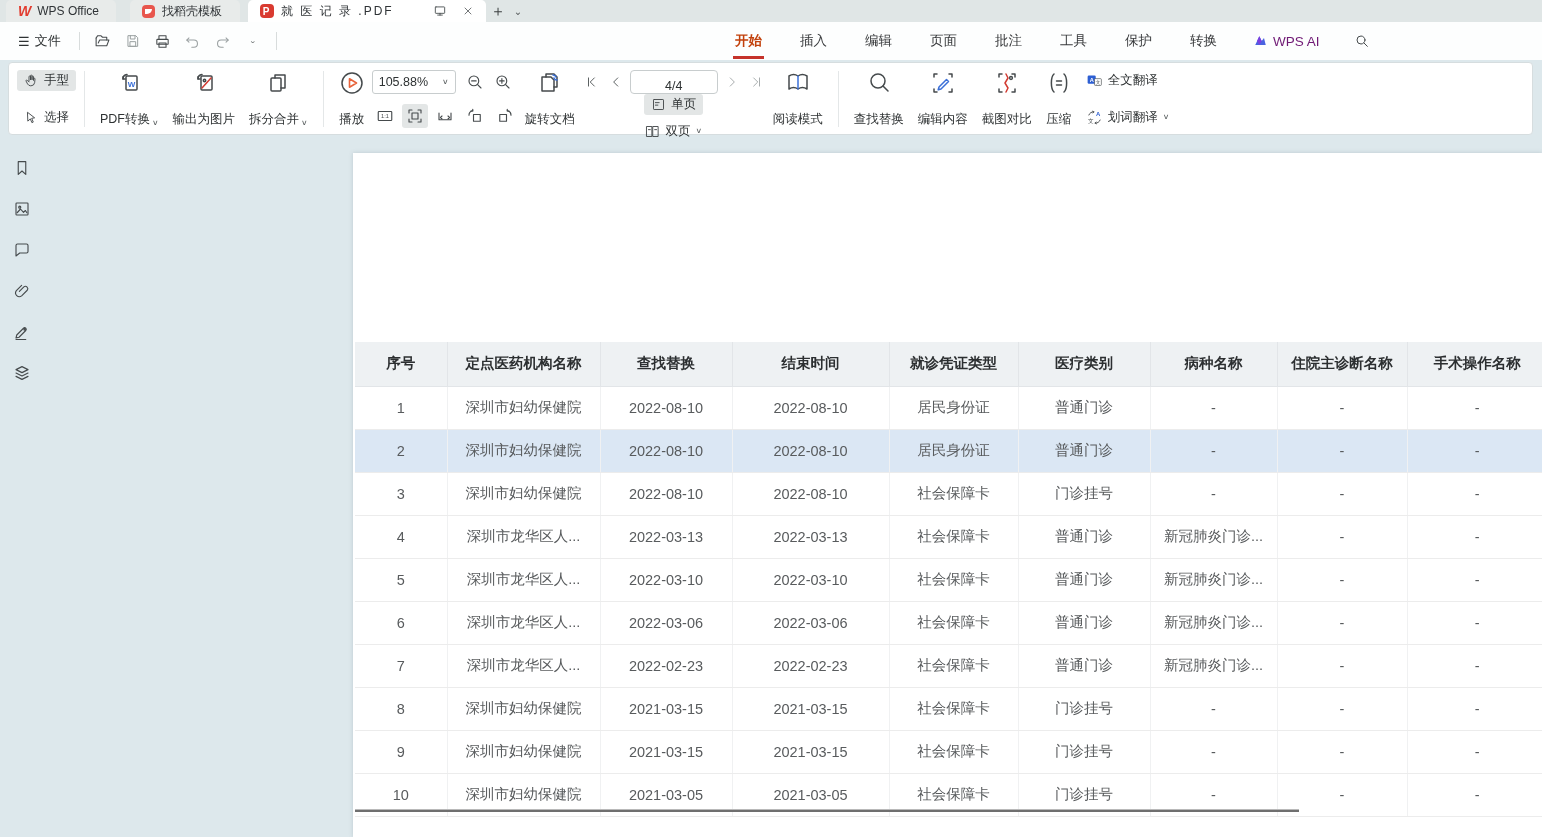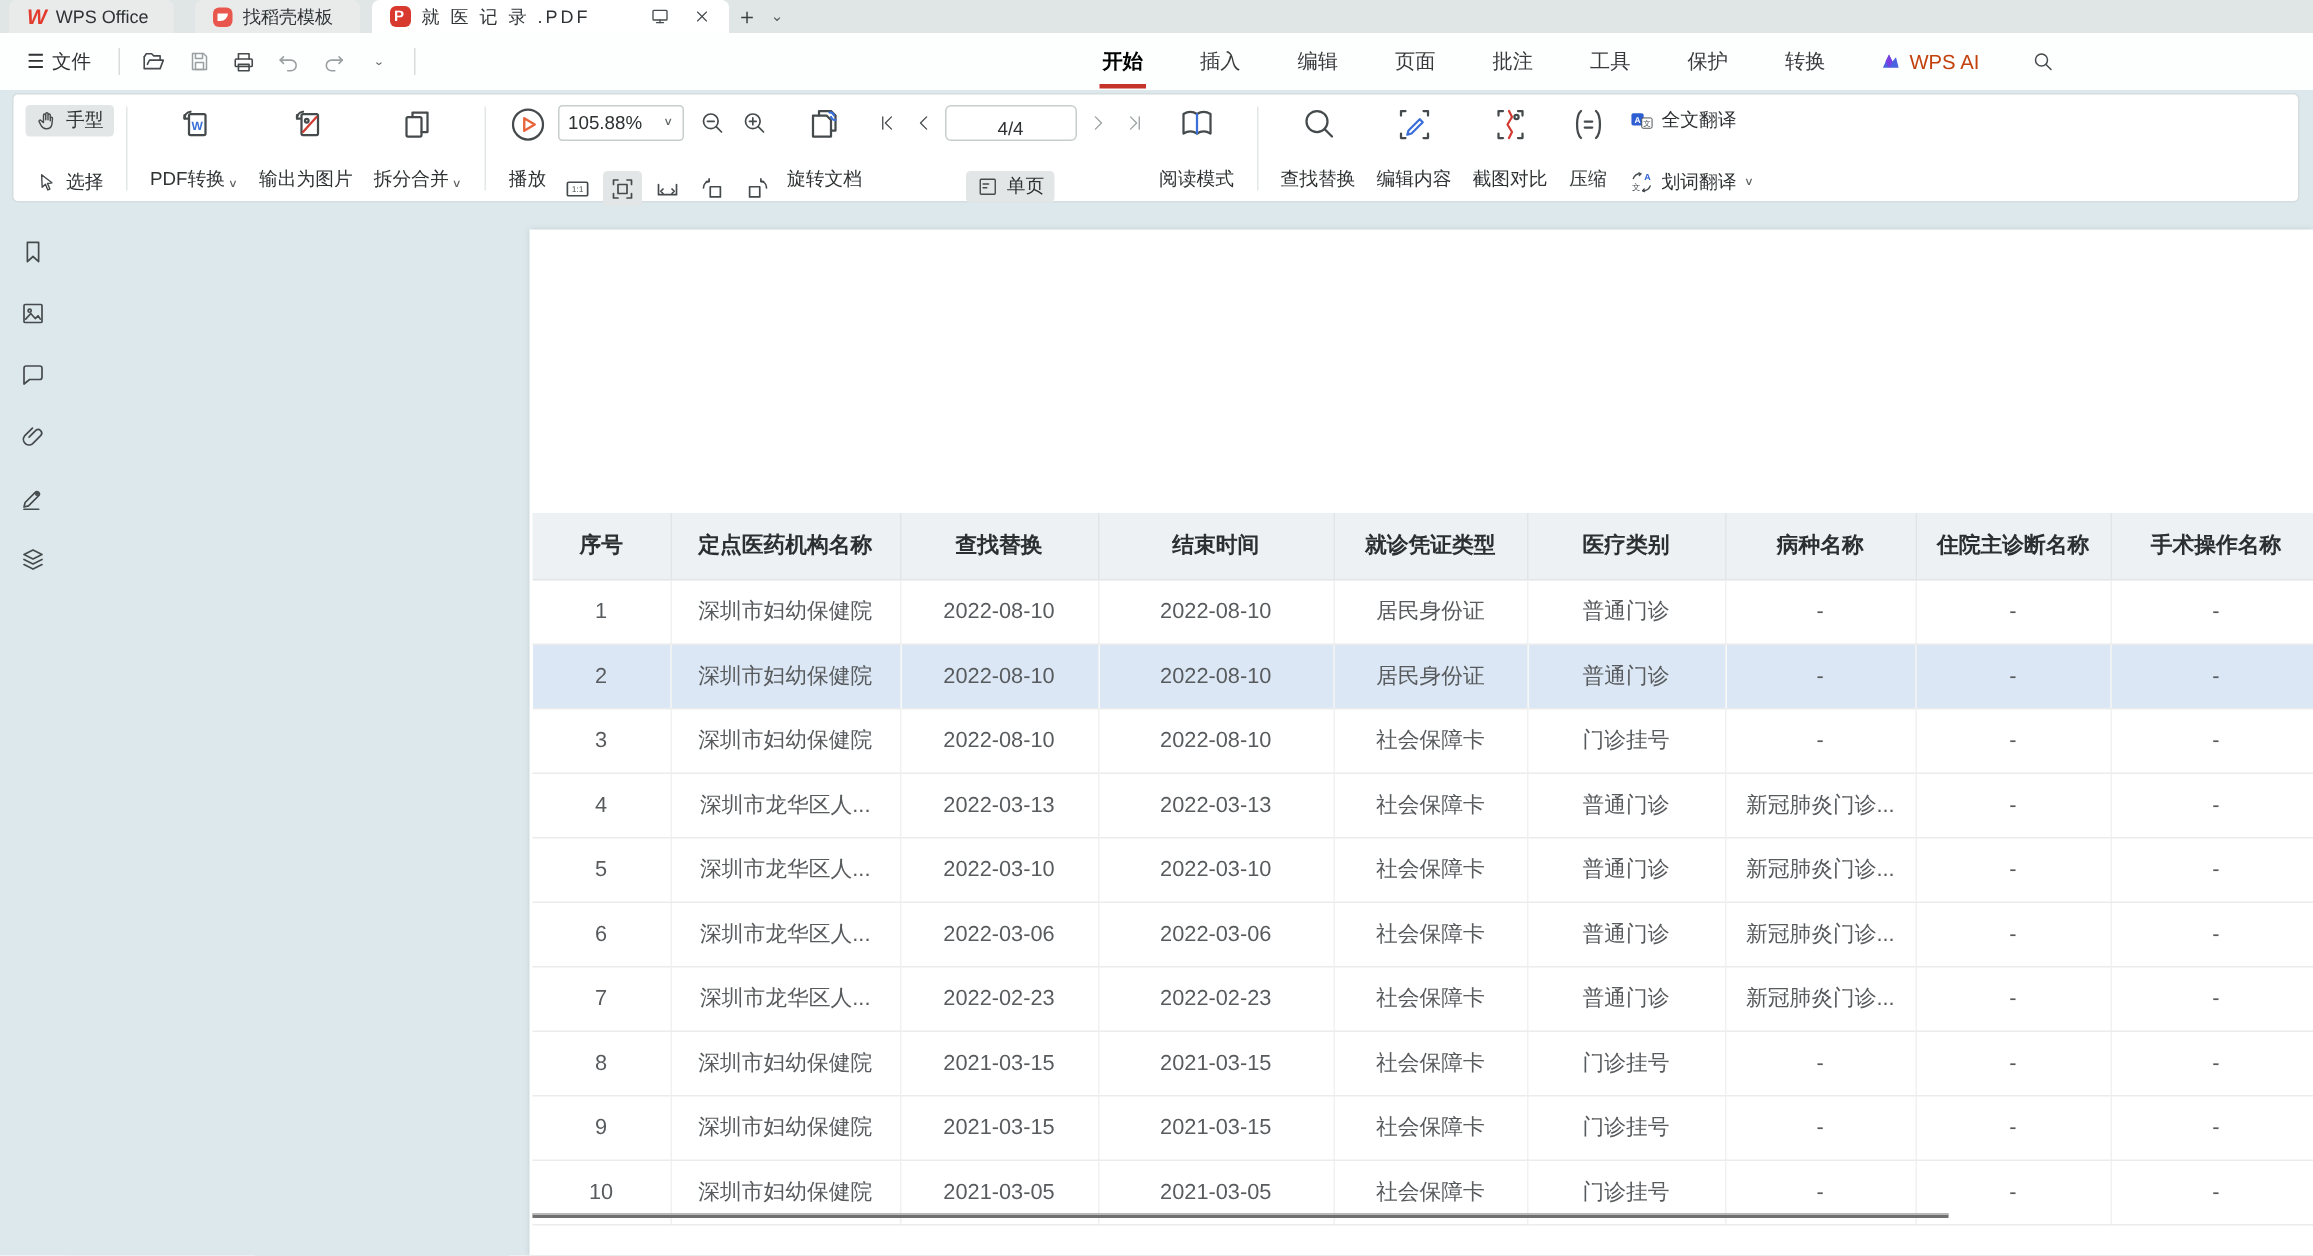--- a/index.html
+++ b/index.html
@@ -22,28 +22,28 @@
   .strip-caret { font-size:10px; color:#55595a; width:16px; }
 
   
   .quickbar { position:absolute; top:22px; left:0; width:100%; height:38px; background:#fdfefe; display:flex; align-items:center; }
   .qleft { display:flex; align-items:center; gap:4px; padding-left:10px; }
   .filebtn { display:flex; align-items:center; gap:5px; font-size:13px; color:#2e3233; padding:4px 8px; border-radius:3px; }
   .vdiv { width:1px; height:18px; background:#d8dcdc; margin:0 6px; }
   .qicon { width:26px; height:24px; display:flex; align-items:center; justify-content:center; border-radius:3px; }
   .menubar { position:absolute; top:22px; left:733px; height:38px; display:flex; align-items:center; gap:34px; font-size:13.5px; }
   .menu-item { padding:3px 2px; color:#37393b; position:relative; cursor:default; }
-  .menu-item.active { color:#000000; font-weight:bold; }
+  .menu-item.active { color:#c2410c; font-weight:bold; }
   .menu-item.active::after { content:""; position:absolute; left:0; right:0; bottom:-6px; height:3px; background:#c5332b; }
-  .wpsai { display:flex; align-items:center; gap:5px; font-size:13.5px; color:#c2410c; }
+  .wpsai { display:flex; align-items:center; gap:5px; font-size:13.5px; color:#701a75; }
 
   
   .ribbon-wrap { position:absolute; top:60px; left:0; width:100%; height:77px; background:#dde8ec; }
   .ribbon { position:absolute; top:2px; left:8px; right:9px; height:73px; background:#ffffff; border:1px solid #d6dddf; border-radius:4px; display:flex; align-items:center; padding:0 4px; }
-  .tb-col { display:flex; flex-direction:column; justify-content:space-between; height:58px;gap:20px; }
+  .tb-col { display:flex; flex-direction:column; justify-content:space-between; height:58px; }
   .tb-div { width:1px; height:56px; background:#e4e7e8; margin:0 8px; flex:0 0 1px; }
   .tool-sm { display:flex; align-items:center; gap:5px; font-size:12.5px; color:#2e3233; padding:2px 7px; border-radius:3px; white-space:nowrap; }
   .tool-sm.selected { background:#e3e6e6; }
   .bigbtn { display:flex; flex-direction:column; align-items:center; justify-content:space-between; height:58px; padding:0 7px; font-size:12.5px; color:#2e3233; white-space:nowrap; }
   .bigbtn .lbl { display:flex; align-items:flex-end; gap:2px; }
   .caret { font-size:9px; color:#5c6162; transform:scaleY(.8); }
   .handgrp { margin-left:4px; }
   .zoombox { display:flex; align-items:center; justify-content:space-between; border:1px solid #c8cdce; border-radius:3px; width:84px; height:24px; padding:11px 6px; font-size:12.5px; color:#2e3233; }
   .zoomrow { display:flex; align-items:center; gap:10px; }
   .minirow { display:flex; align-items:center; gap:4px; }

